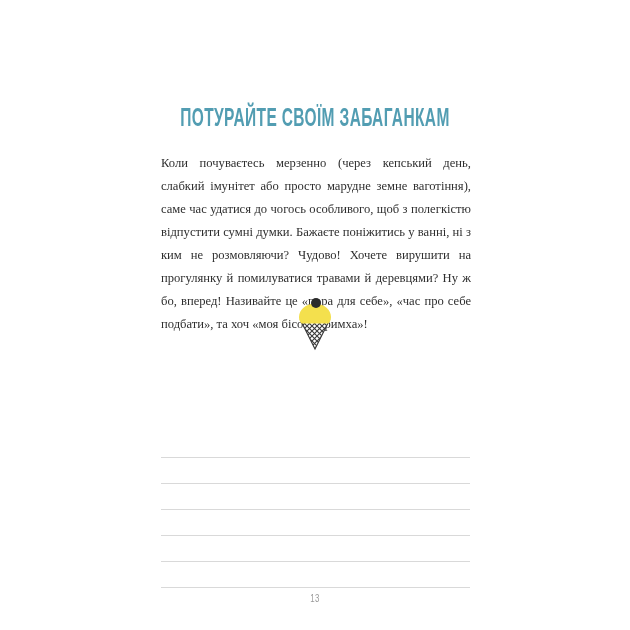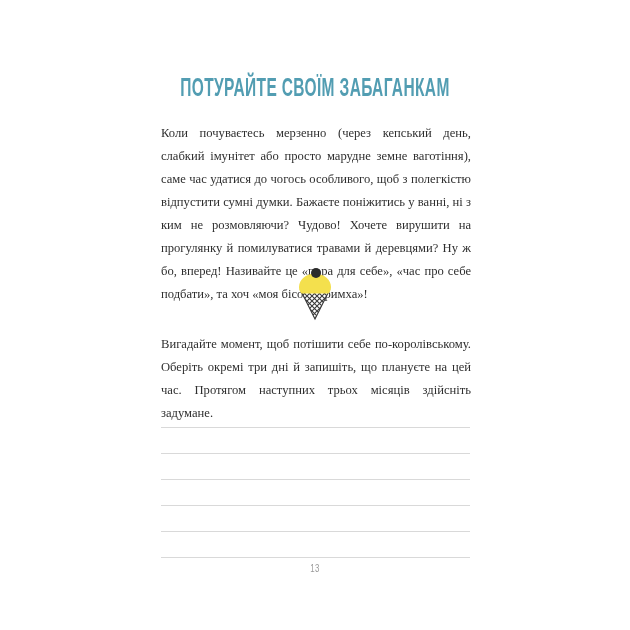--- a/index.html
+++ b/index.html
@@ -11,20 +11,21 @@
     width: 630px;
     height: 630px;
     font-family: "Liberation Serif", "DejaVu Serif", serif;
     overflow: hidden;
     position: relative;
   }
   #page {
     position: absolute;
     inset: 0;
     background: #ffffff;
+    margin-top: 30px;
   }
 
   
   .page-title {
     position: absolute;
     left: 0;
     right: 0;
     top: 72px;
     text-align: center;
     font-family: "Liberation Sans", "DejaVu Sans", sans-serif;
@@ -114,23 +115,20 @@
       </defs>
 
       <path d="M13.5 24 L42.5 24 L28 53 Z" fill="url(#waffle)" stroke="#3a3a3a" stroke-width="1.1"></path>
 
       <path d="M28 7.5 C37.5 7.5 44 14 44 21 C44 24 43 26 41.5 27.5 L14.5 27.5 C13 26 12 24 12 21 C12 14 18.5 7.5 28 7.5 Z" fill="#f4e04d"></path>
 
       <circle cx="29" cy="7" r="5" fill="#2b2b2b"></circle>
     </svg>
   </div>
 
-  <div class="text-block" id="para-two">
-    <p>Вигадайте момент, щоб потішити себе по-королівському. Оберіть окремі три дні й запишіть, що плануєте на цей час. Протягом наступних трьох місяців здійсніть задумане.</p>
-  </div>
 
   <div class="rule-lines">
     <div class="rule-line"></div>
     <div class="rule-line"></div>
     <div class="rule-line"></div>
     <div class="rule-line"></div>
     <div class="rule-line"></div>
     <div class="rule-line"></div>
   </div>
 

